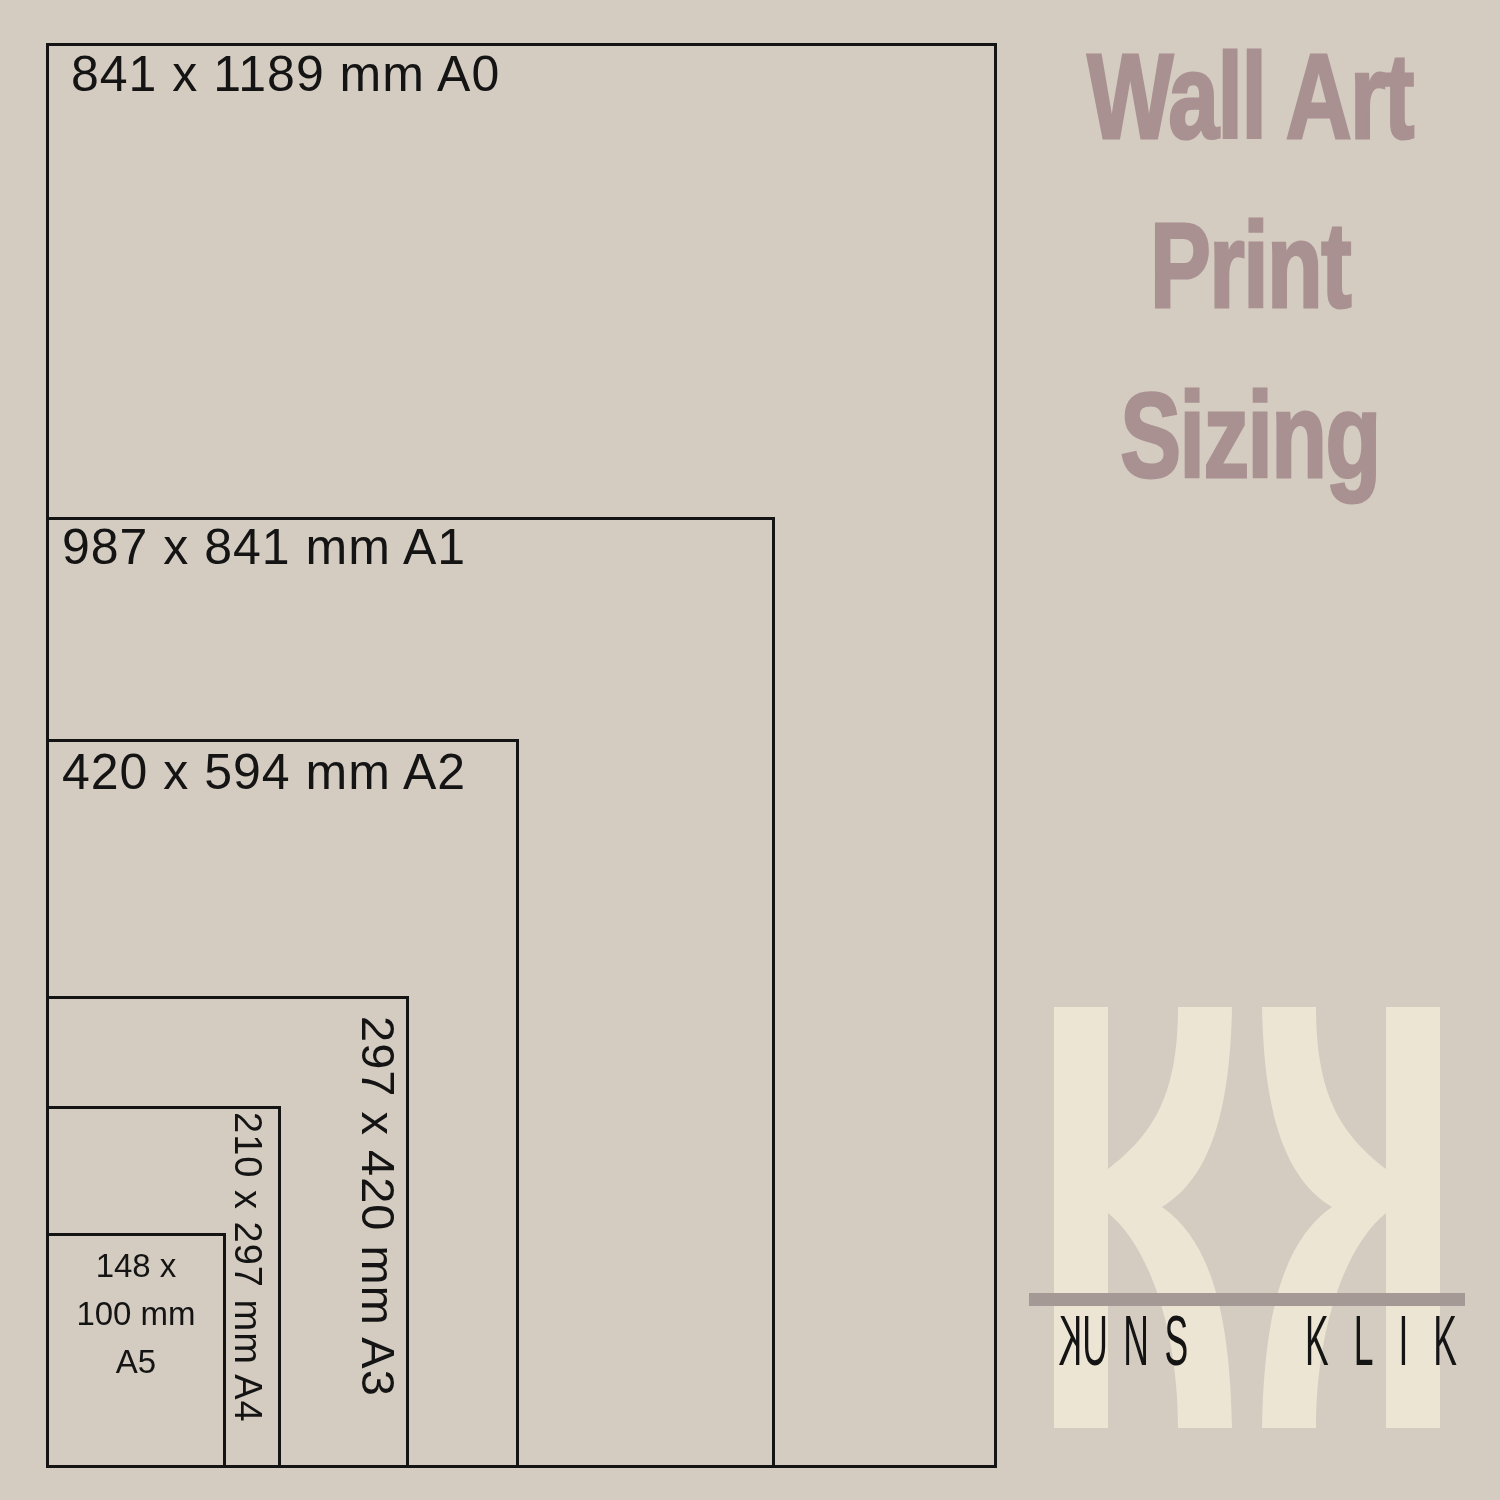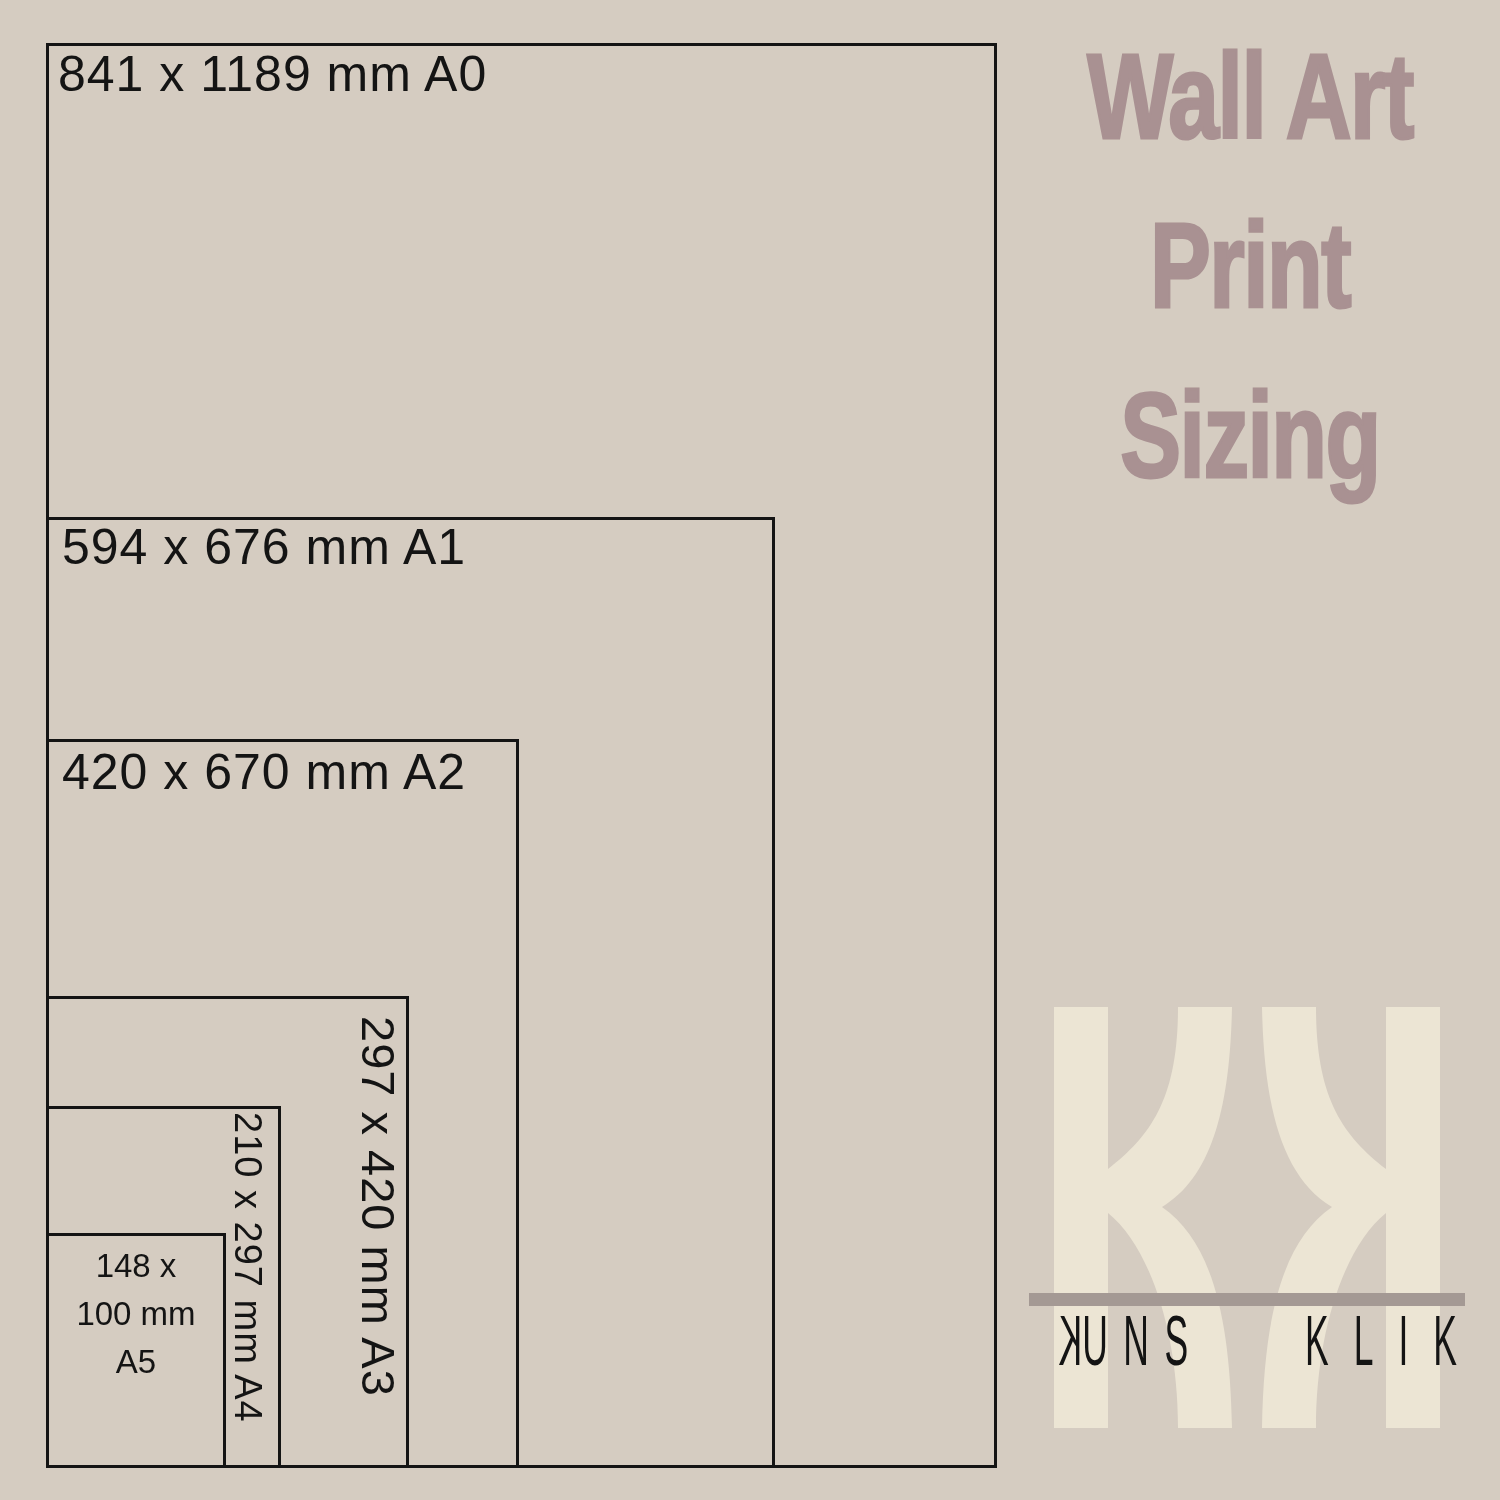--- a/index.html
+++ b/index.html
@@ -26,21 +26,21 @@
   .box-a5{left:46px;top:1233px;width:180px;height:235px;}
 
   .size-label{
     position:absolute;
     color:#141414;
     font-size:50px;
     line-height:1;
     white-space:nowrap;
     letter-spacing:1px;
   }
-  .label-a0{left:58px;top:49px;}
+  .label-a0{left:71px;top:49px;}
   .label-a1{left:62px;top:522px;}
   .label-a2{left:62px;top:747px;}
 
   .size-label-vertical{
     position:absolute;
     color:#141414;
     writing-mode:vertical-rl;
     text-orientation:mixed;
     line-height:1.1;
     white-space:nowrap;
@@ -111,22 +111,22 @@
 <div class="canvas">
 
   <div class="size-box box-a0"></div>
   <div class="size-box box-a1"></div>
   <div class="size-box box-a2"></div>
   <div class="size-box box-a3"></div>
   <div class="size-box box-a4"></div>
   <div class="size-box box-a5"></div>
 
   <div class="size-label label-a0">841 x 1189 mm A0</div>
-  <div class="size-label label-a1">594 x 676 mm A1</div>
-  <div class="size-label label-a2">420 x 670 mm A2</div>
+  <div class="size-label label-a1">987 x 841 mm A1</div>
+  <div class="size-label label-a2">420 x 594 mm A2</div>
 
   <div class="size-label-vertical label-a3">297 x 420 mm A3</div>
   <div class="size-label-vertical label-a4">210 x 297 mm A4</div>
 
   <div class="label-a5">
     <span>148 x</span>
     <span>100 mm</span>
     <span>A5</span>
   </div>
 

